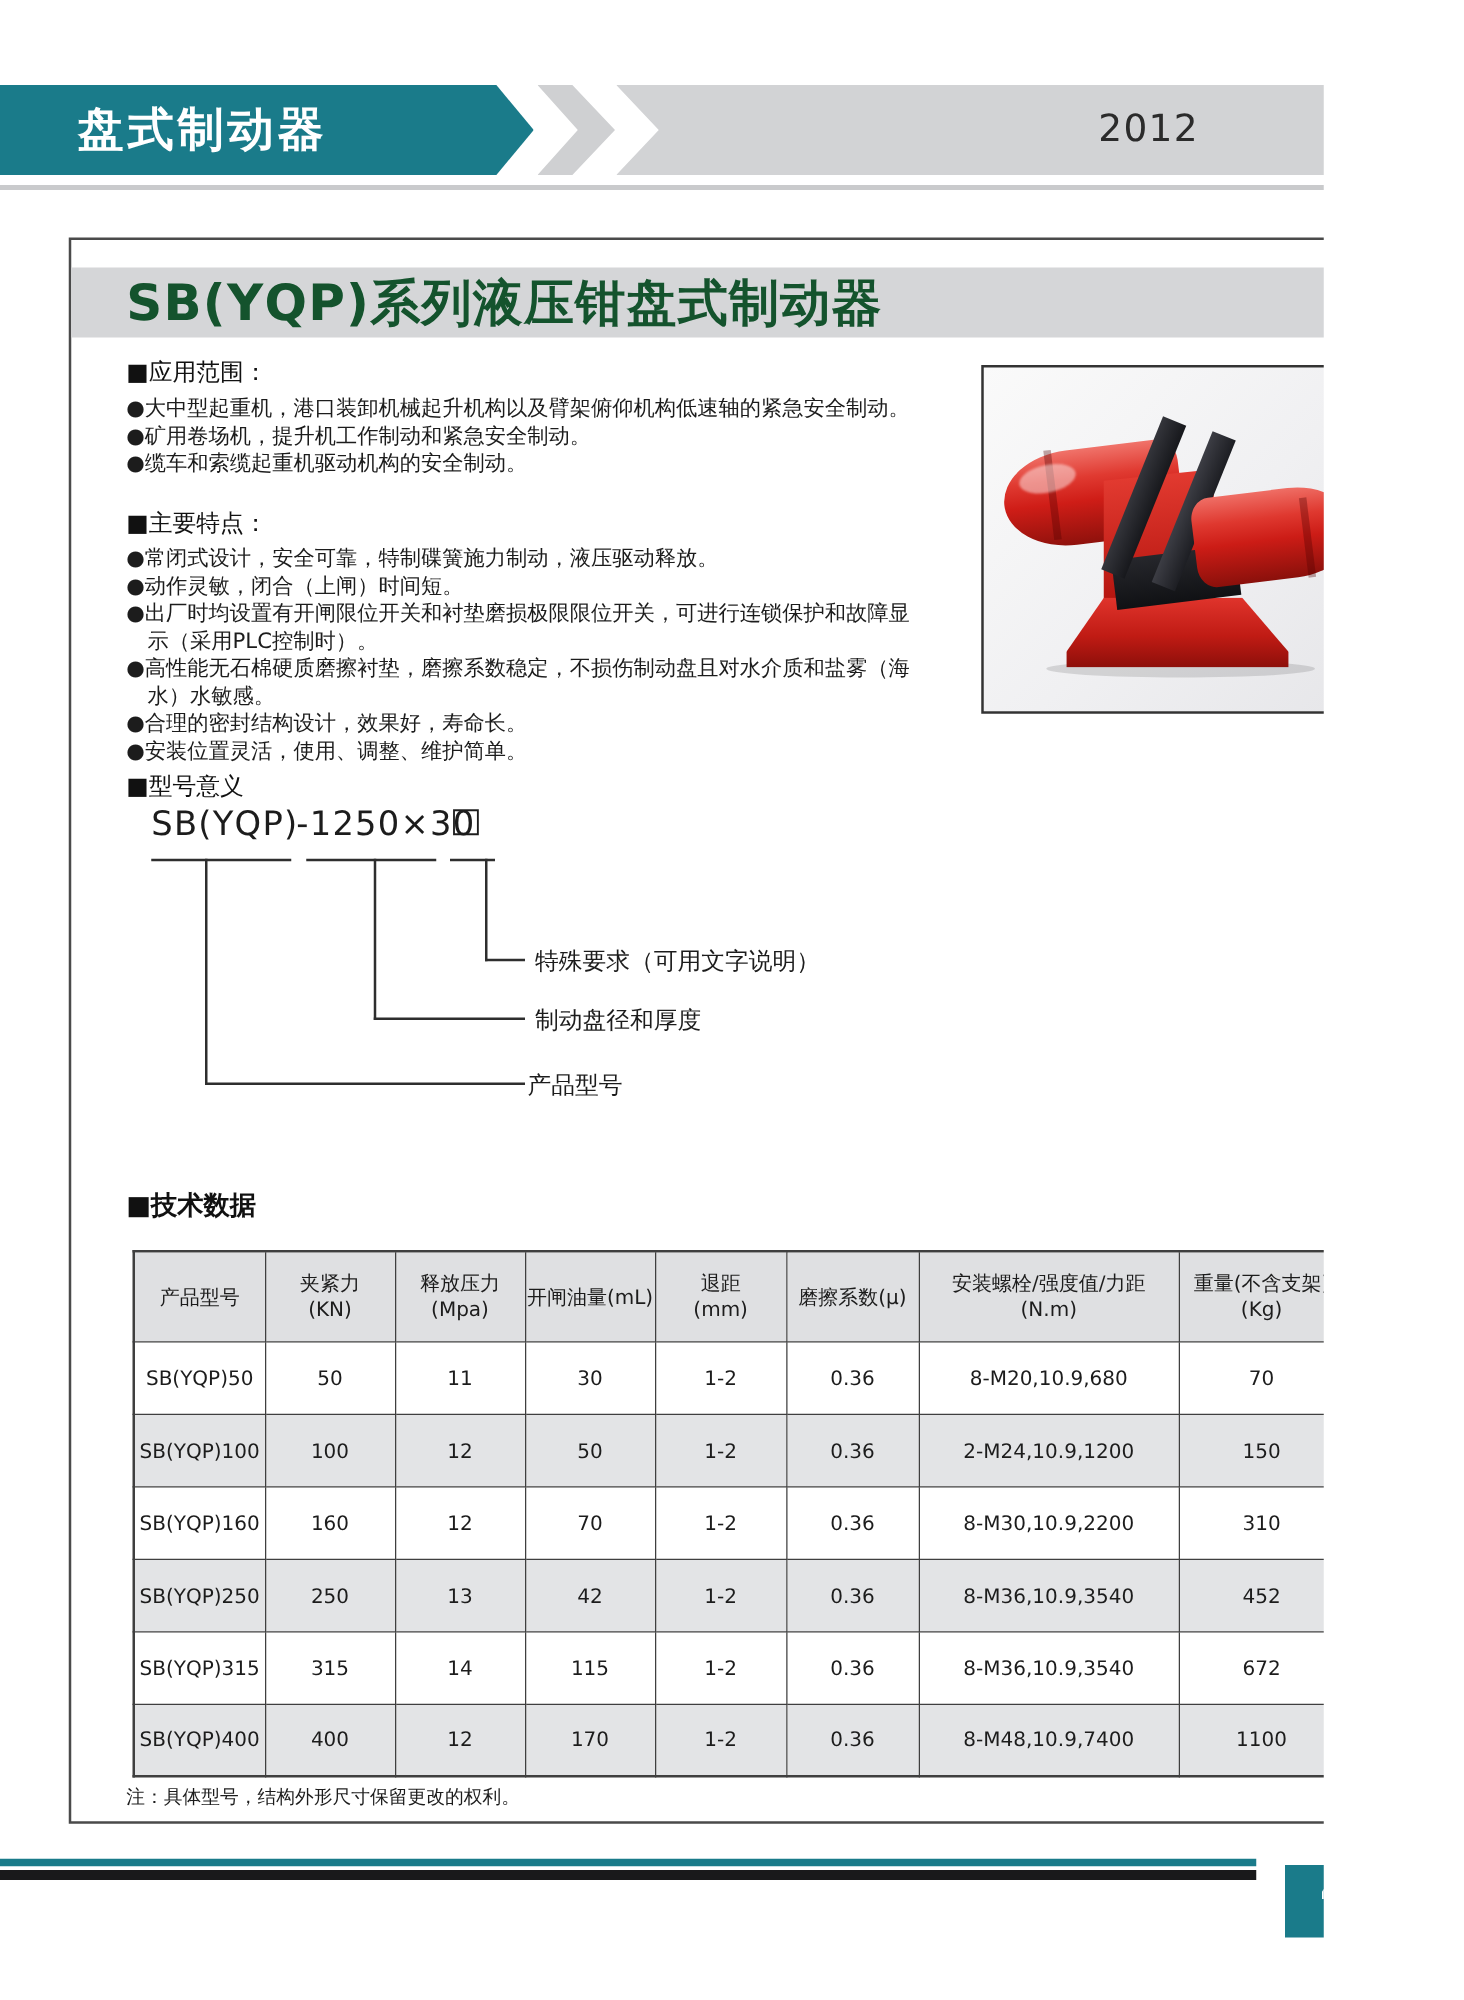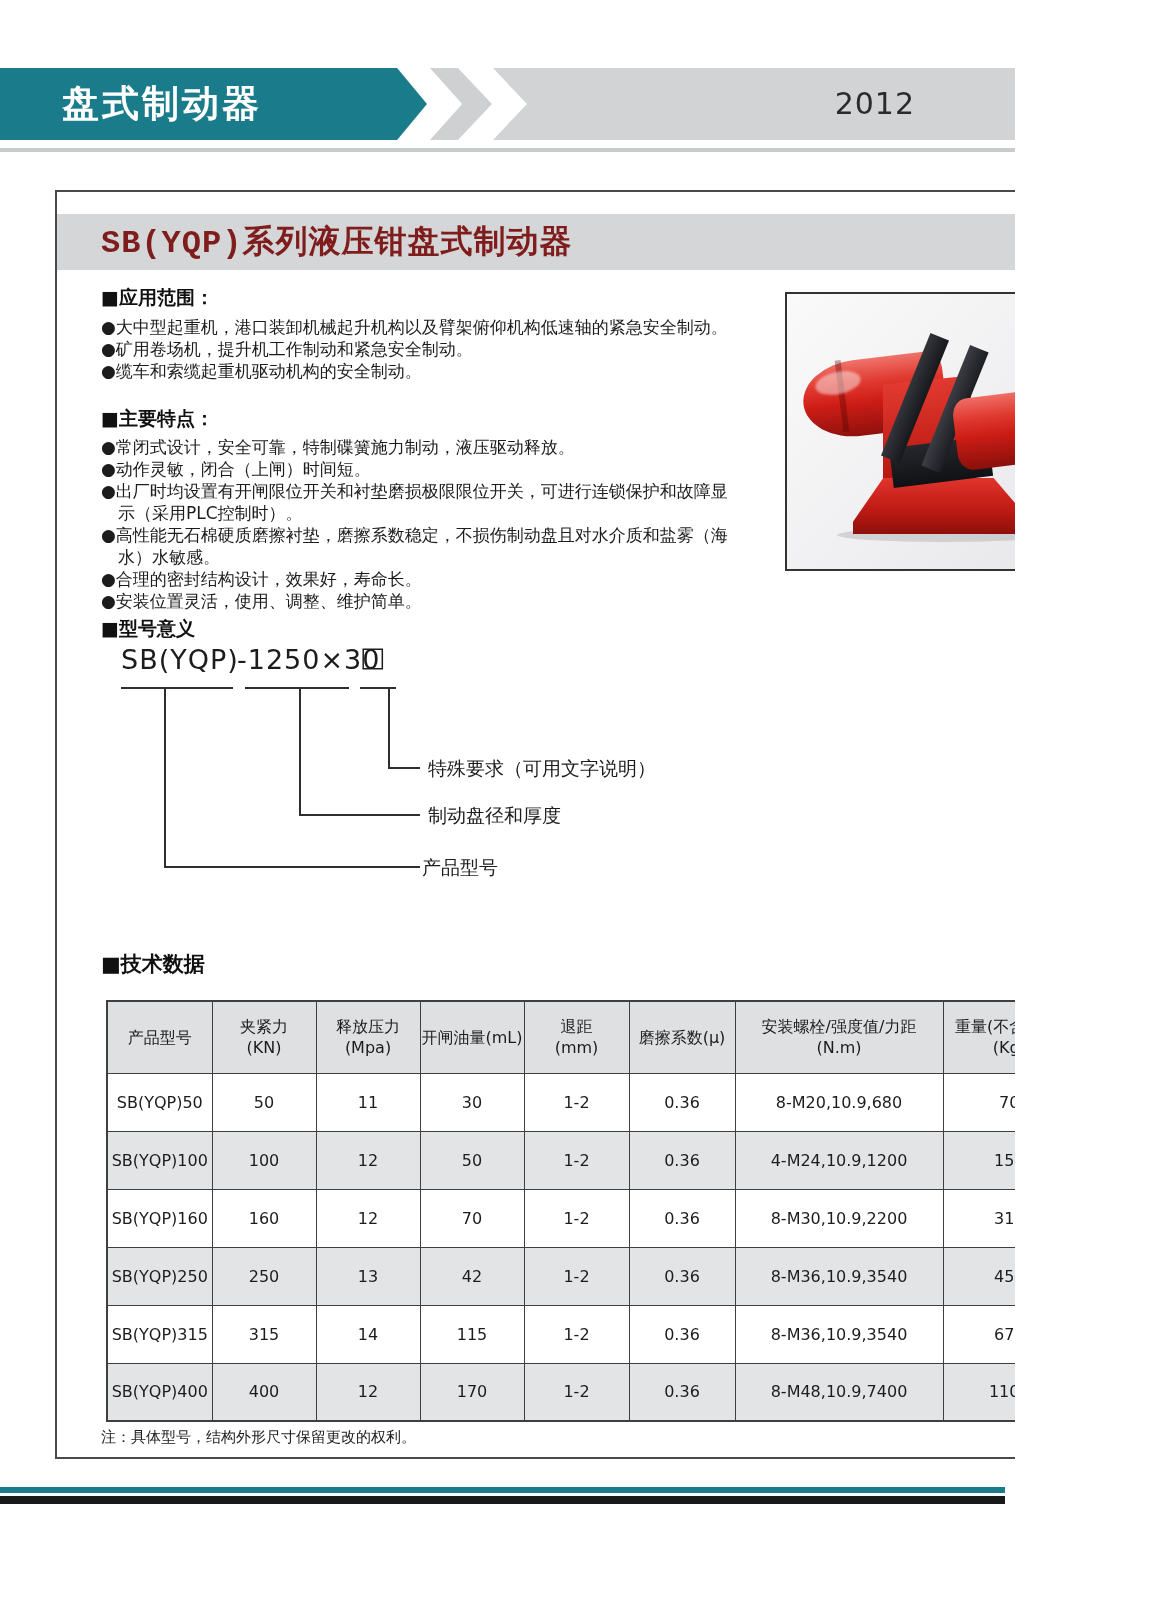--- a/index.html
+++ b/index.html
@@ -1,35 +1,35 @@
 <!DOCTYPE html>
 <html><head>
 <meta charset="utf-8">
 <style>
   html,body{margin:0;padding:0;background:#fff;}
   body{font-family:"DejaVu Sans","Liberation Sans",sans-serif;color:#1a1a1a;}
-  #page{position:relative;width:1015px;height:1600px;background:#ffffff;overflow:hidden;}
+  #page{position:relative;width:1015px;height:1600px;background:#ffffff;overflow:hidden;padding-left:44px;}
 
   
   .banner-teal{position:absolute;left:0;top:68px;width:427px;height:72px;background:#1a7b8a;
     clip-path:polygon(0 0,93% 0,100% 50%,93% 100%,0 100%);display:flex;align-items:center;}
   .banner-title{color:#fff;font-size:37px;font-weight:bold;letter-spacing:3px;padding-left:62px;white-space:nowrap;}
   .banner-chevron{position:absolute;left:430px;top:68px;width:62px;height:72px;background:#cfd0d2;
     clip-path:polygon(0 0,45% 0,100% 50%,45% 100%,0 100%,52% 50%);}
   .banner-gray{position:absolute;left:493px;top:68px;width:670px;height:72px;background:#d2d3d5;
     clip-path:polygon(0 0,100% 0,100% 100%,0 100%,34px 50%);}
   .banner-year{position:absolute;right:100px;top:86px;font-size:30px;color:#2b2b2b;letter-spacing:1px;}
   .banner-underline{position:absolute;left:0;top:148px;width:1163px;height:4px;background:#c9cacc;}
 
   
   .content-box{position:absolute;left:55px;top:190px;width:1056px;height:1265px;border:2px solid #4a4a4a;background:#fff;}
   .title-bar{position:absolute;left:0;top:22px;width:100%;height:56px;background:#d5d6d8;display:flex;align-items:center;}
-  .doc-title{font-size:32px;font-weight:bold;color:#7f1d1d;padding-left:44px;letter-spacing:1px;white-space:nowrap;font-family:Liberation Mono, monospace;}
-
-  .sec-heading{position:absolute;font-size:19px;font-weight:bold;color:#111;white-space:nowrap;}
+  .doc-title{font-size:40px;font-weight:bold;color:#14532d;padding-left:44px;letter-spacing:1px;white-space:nowrap;}
+
+  .sec-heading{position:absolute;font-size:19px;font-weight:normal;color:#111;white-space:nowrap;}
   .bullet-list{position:absolute;font-size:17px;line-height:22px;color:#1c1c1c;width:632px;}
   .bullet-list .li{padding-left:17px;text-indent:-17px;}
 
   
   .model-code{position:absolute;font-size:27px;color:#1c1c1c;white-space:nowrap;letter-spacing:1px;}
   .m-underline{position:absolute;height:2px;background:#2e2e2e;}
   .vline{position:absolute;width:2px;background:#2e2e2e;}
   .hline{position:absolute;height:2px;background:#2e2e2e;}
   .diagram-label{position:absolute;font-size:19px;color:#1c1c1c;white-space:nowrap;}
 
@@ -212,21 +212,21 @@
             <td>8-M20,10.9,680</td>
             <td>70</td>
       </tr>
       <tr class="r alt">
         <td>SB(YQP)100</td>
             <td>100</td>
             <td>12</td>
             <td>50</td>
             <td>1-2</td>
             <td>0.36</td>
-            <td>4-M24,10.9,1200</td>
+            <td>2-M24,10.9,1200</td>
             <td>150</td>
       </tr>
       <tr class="r">
         <td>SB(YQP)160</td>
             <td>160</td>
             <td>12</td>
             <td>70</td>
             <td>1-2</td>
             <td>0.36</td>
             <td>8-M30,10.9,2200</td>

